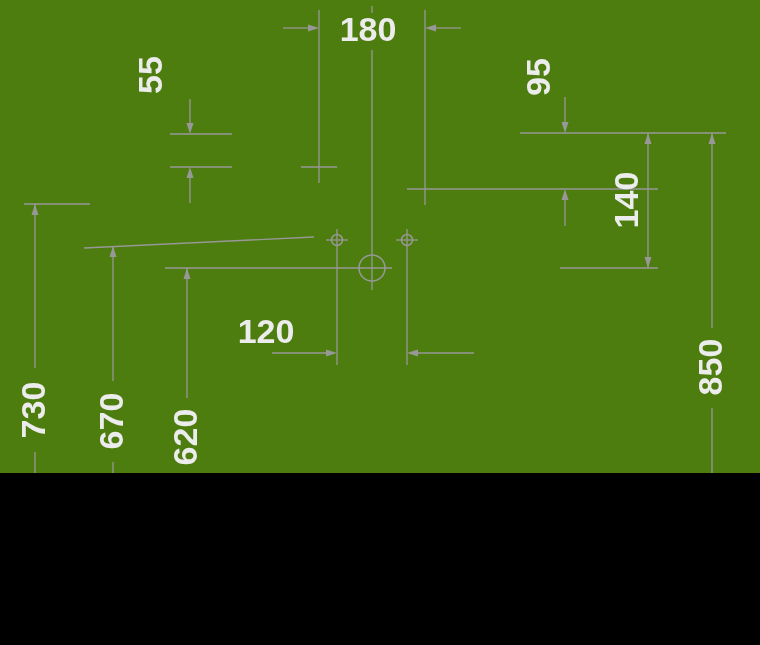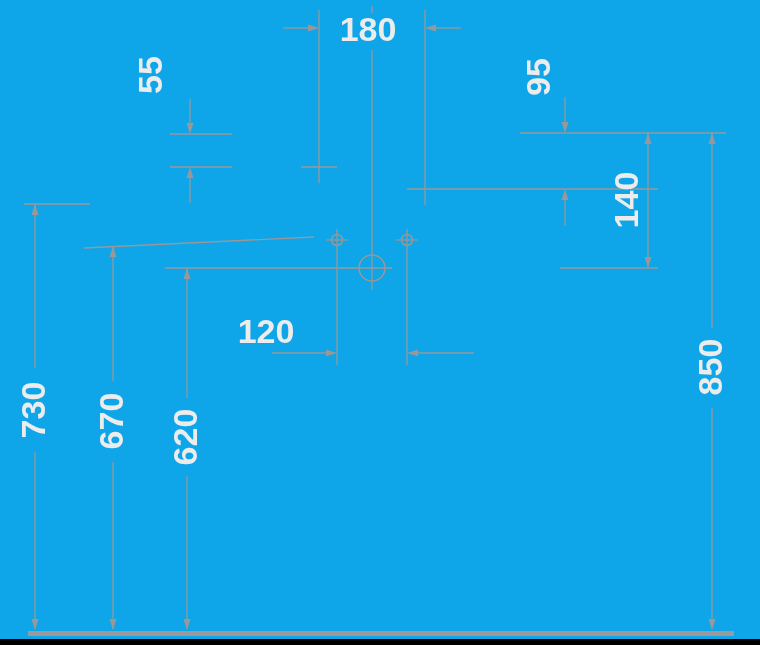--- a/index.html
+++ b/index.html
@@ -3,22 +3,22 @@
 <meta charset="utf-8">
 <style>
   html, body {
     margin: 0;
     padding: 0;
     background: #000000;
   }
   .stage {
     position: relative;
     width: 760px;
-    height: 639px;
-    background: #0ea5e9;
+    height: 473px;
+    background: #4d7c0f;
     overflow: hidden;
   }
   svg text {
     font-family: "Liberation Sans", sans-serif;
     font-weight: bold;
     font-size: 34px;
     fill: #ececec;
     letter-spacing: 0px;
   }
   svg line {

